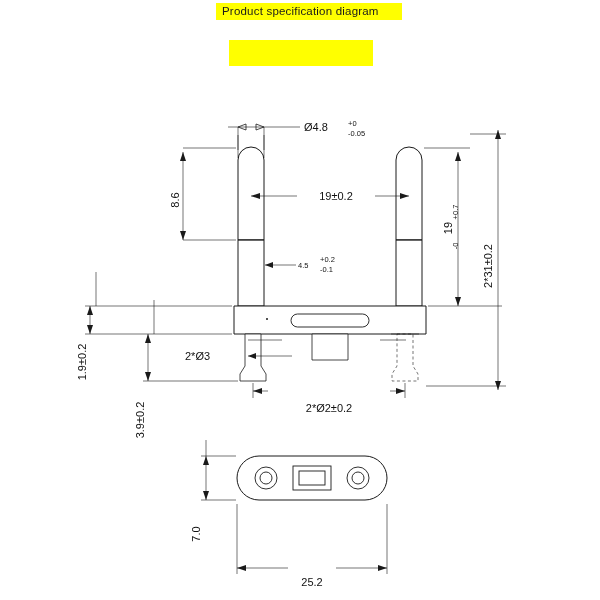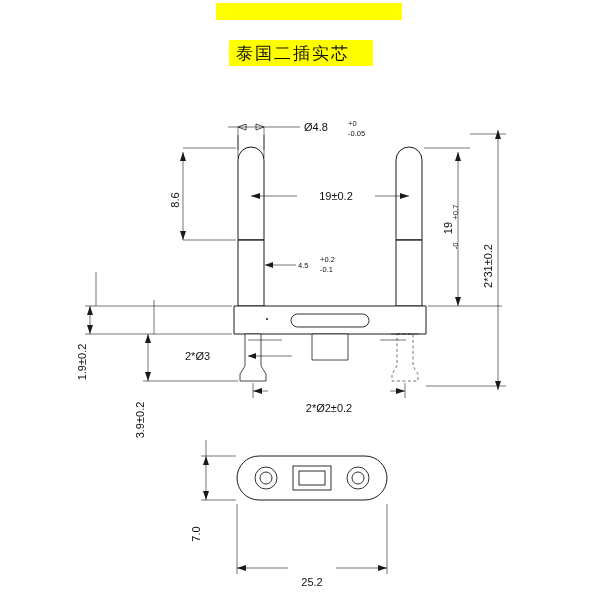--- a/index.html
+++ b/index.html
@@ -79,21 +79,21 @@
   .hole { fill: #ffffff; stroke: #1a1a1a; stroke-width: .9; }
 </style>
 </head>
 <body>
 
 <div id="stage">
 
   <div class="hl" id="hl-en"></div>
   <div class="hl" id="hl-cn"></div>
 
-  <div class="txt" id="title-cn">泰国二插实芯</div>
+  <div class="txt" id="title-en">Product specification diagram</div>
 
   <svg id="draw" viewBox="0 0 600 600">
 
     <g>
 
       <path class="part" d="M238,160 A13,13 0 0 1 264,160 L264,240 L238,240 Z"></path>
       <path class="part" d="M238,240 L264,240 L264,306 L238,306 Z"></path>
       <line class="ln-thin" x1="238" y1="240" x2="264" y2="240"></line>
 
       <path class="part" d="M396,160 A13,13 0 0 1 422,160 L422,240 L396,240 Z"></path>

